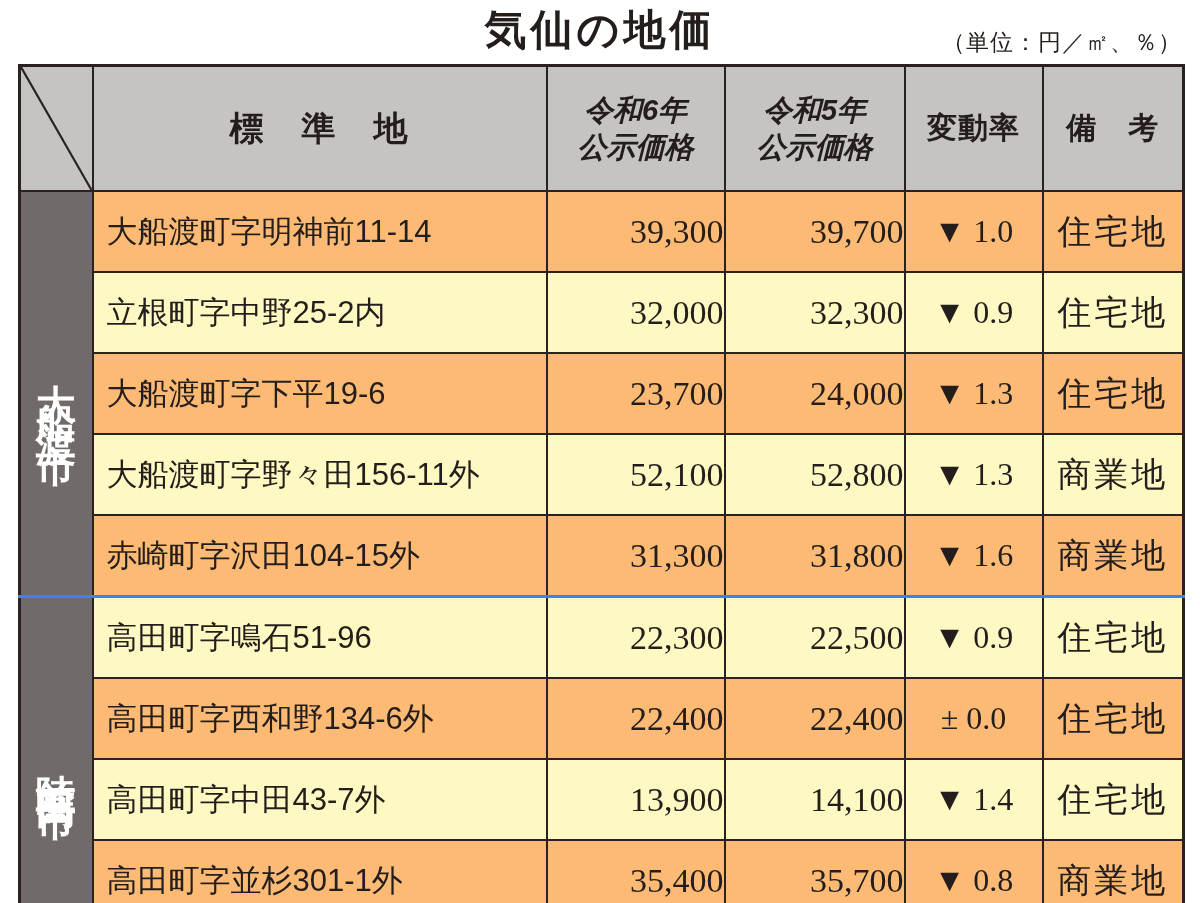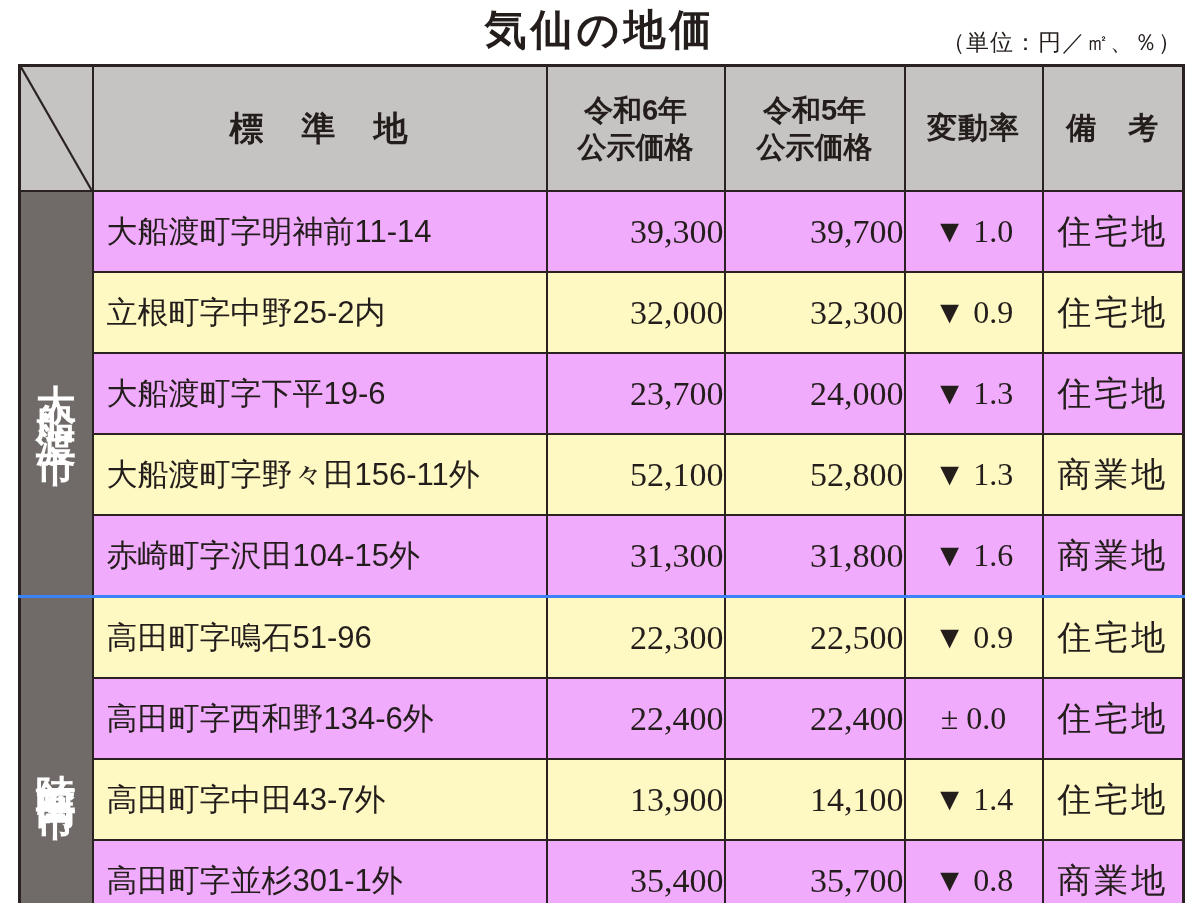--- a/index.html
+++ b/index.html
@@ -30,30 +30,30 @@
   col.c-r5{width:180px;}
   col.c-rate{width:138px;}
   col.c-remark{width:141px;}
   th,td{
     border:2px solid #292220;
     padding:0;margin:0;vertical-align:middle;
     overflow:hidden;
   }
   thead th{height:123px;background:#c6c4c2;}
   tbody td{height:79px;}
-  tr.shade td{background:#f0abfc;}
+  tr.shade td{background:#fdba74;}
   tr.plain td{background:#fef9c3;}
   tr.group-start td, tr.group-start th{border-top:3px solid #3b82f6;}
   
   th.diag{position:relative;padding:0;}
   th.diag svg{position:absolute;left:0;top:0;width:100%;height:100%;display:block;}
   
   .h-lot{font-size:34px;font-weight:bold;text-align:center;letter-spacing:2px;margin-left:21px;}
   .h-price{font-size:29px;font-weight:bold;text-align:center;line-height:37px;}
-  .h-price span{display:block;}
+  .h-price span{display:block;font-style:italic;}
   .h-rate,.h-remark{font-size:30px;font-weight:bold;text-align:center;letter-spacing:1px;}
   
   th.group{background:#706b68;color:#ffffff;text-align:center;}
   .v-text{
     display:inline-block;writing-mode:vertical-rl;text-orientation:upright;
     font-weight:bold;font-size:40px;line-height:1;
   }
   .v-text.sp-wide{letter-spacing:20px;}
   .v-text.sp-narrow{letter-spacing:6px;}
   

